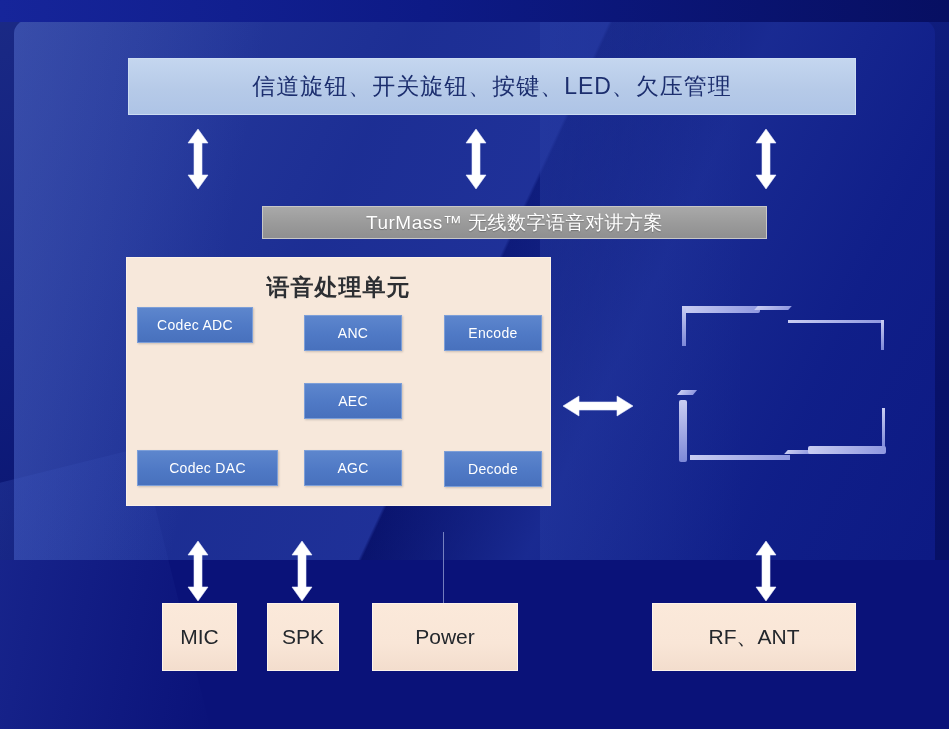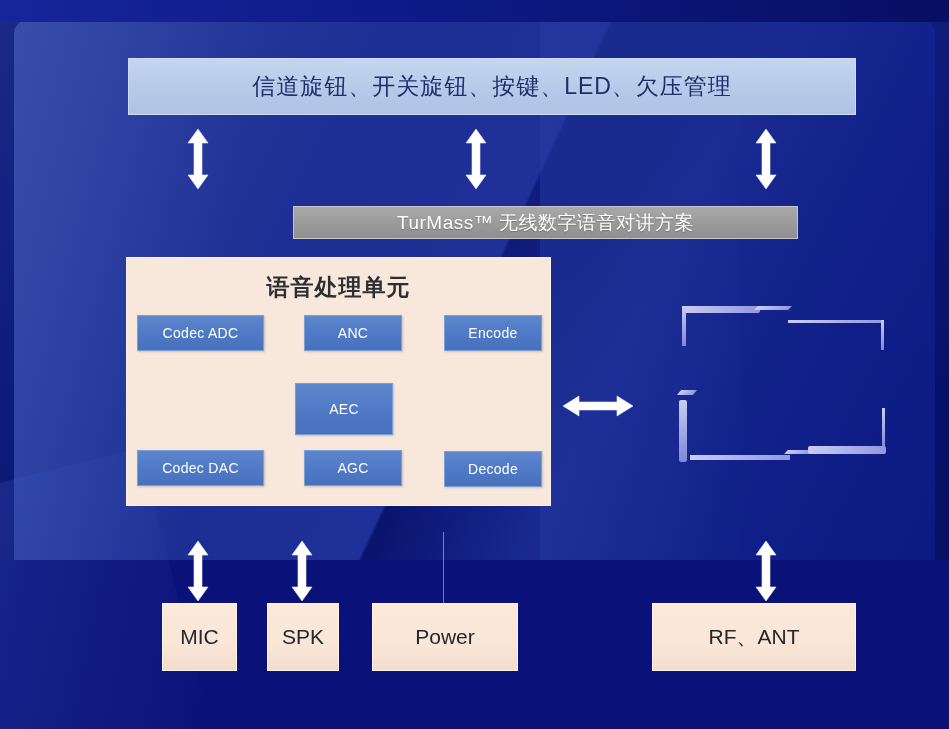--- a/index.html
+++ b/index.html
@@ -99,21 +99,20 @@
     left: 262px;
     top: 206px;
     width: 505px;
     height: 33px;
     background: linear-gradient(180deg, #a9a9a9 0%, #9b9b9b 50%, #8f8f90 100%);
     border: 1px solid #c7c7c7;
     color: #ffffff;
     font-size: 19px;
     letter-spacing: 0.5px;
     text-shadow: 0 1px 1px rgba(0,0,0,0.25);
-    margin-left: 31px;
   }
 
   
   .vpu-panel {
     left: 126px;
     top: 257px;
     width: 425px;
     height: 249px;
     background: #f7e8db;
     border: 1px solid #fbf1e8;
@@ -207,27 +206,27 @@
     <svg width="28" height="62" viewBox="0 0 28 62" aria-hidden="true">
       <path d="M14 1 L24 15 L18 15 L18 47 L24 47 L14 61 L4 47 L10 47 L10 15 L4 15 Z" fill="#ffffff" stroke="#e7ecff" stroke-width="0.6"></path>
     </svg>
   </div>
 
   <div class="box solution-bar">TurMass™ 无线数字语音对讲方案</div>
 
   <div class="box vpu-panel">
     <div class="vpu-title">语音处理单元</div>
 
-    <div class="blk" style="left:10px;  top:57px;  width:127px; height:36px;">Codec ADC</div>
+    <div class="blk" style="left:10px;  top:49px;  width:116px; height:36px;">Codec ADC</div>
     <div class="blk" style="left:177px; top:57px;  width:98px;  height:36px;">ANC</div>
     <div class="blk" style="left:317px; top:57px;  width:98px;  height:36px;">Encode</div>
 
-    <div class="blk" style="left:168px; top:125px; width:98px;  height:52px;">AEC</div>
-
-    <div class="blk" style="left:10px;  top:192px; width:127px; height:36px;">Codec DAC</div>
+    <div class="blk" style="left:177px; top:125px; width:98px;  height:36px;">AEC</div>
+
+    <div class="blk" style="left:10px;  top:192px; width:141px; height:36px;">Codec DAC</div>
     <div class="blk" style="left:177px; top:192px; width:98px;  height:36px;">AGC</div>
     <div class="blk" style="left:317px; top:193px; width:98px;  height:36px;">Decode</div>
   </div>
 
   <div class="arrow-h" style="left:562px; top:391px;">
     <svg width="72" height="30" viewBox="0 0 72 30" aria-hidden="true">
       <path d="M1 15 L17 5 L17 11 L55 11 L55 5 L71 15 L55 25 L55 19 L17 19 L17 25 Z" fill="#ffffff" stroke="#e7ecff" stroke-width="0.6"></path>
     </svg>
   </div>
 

